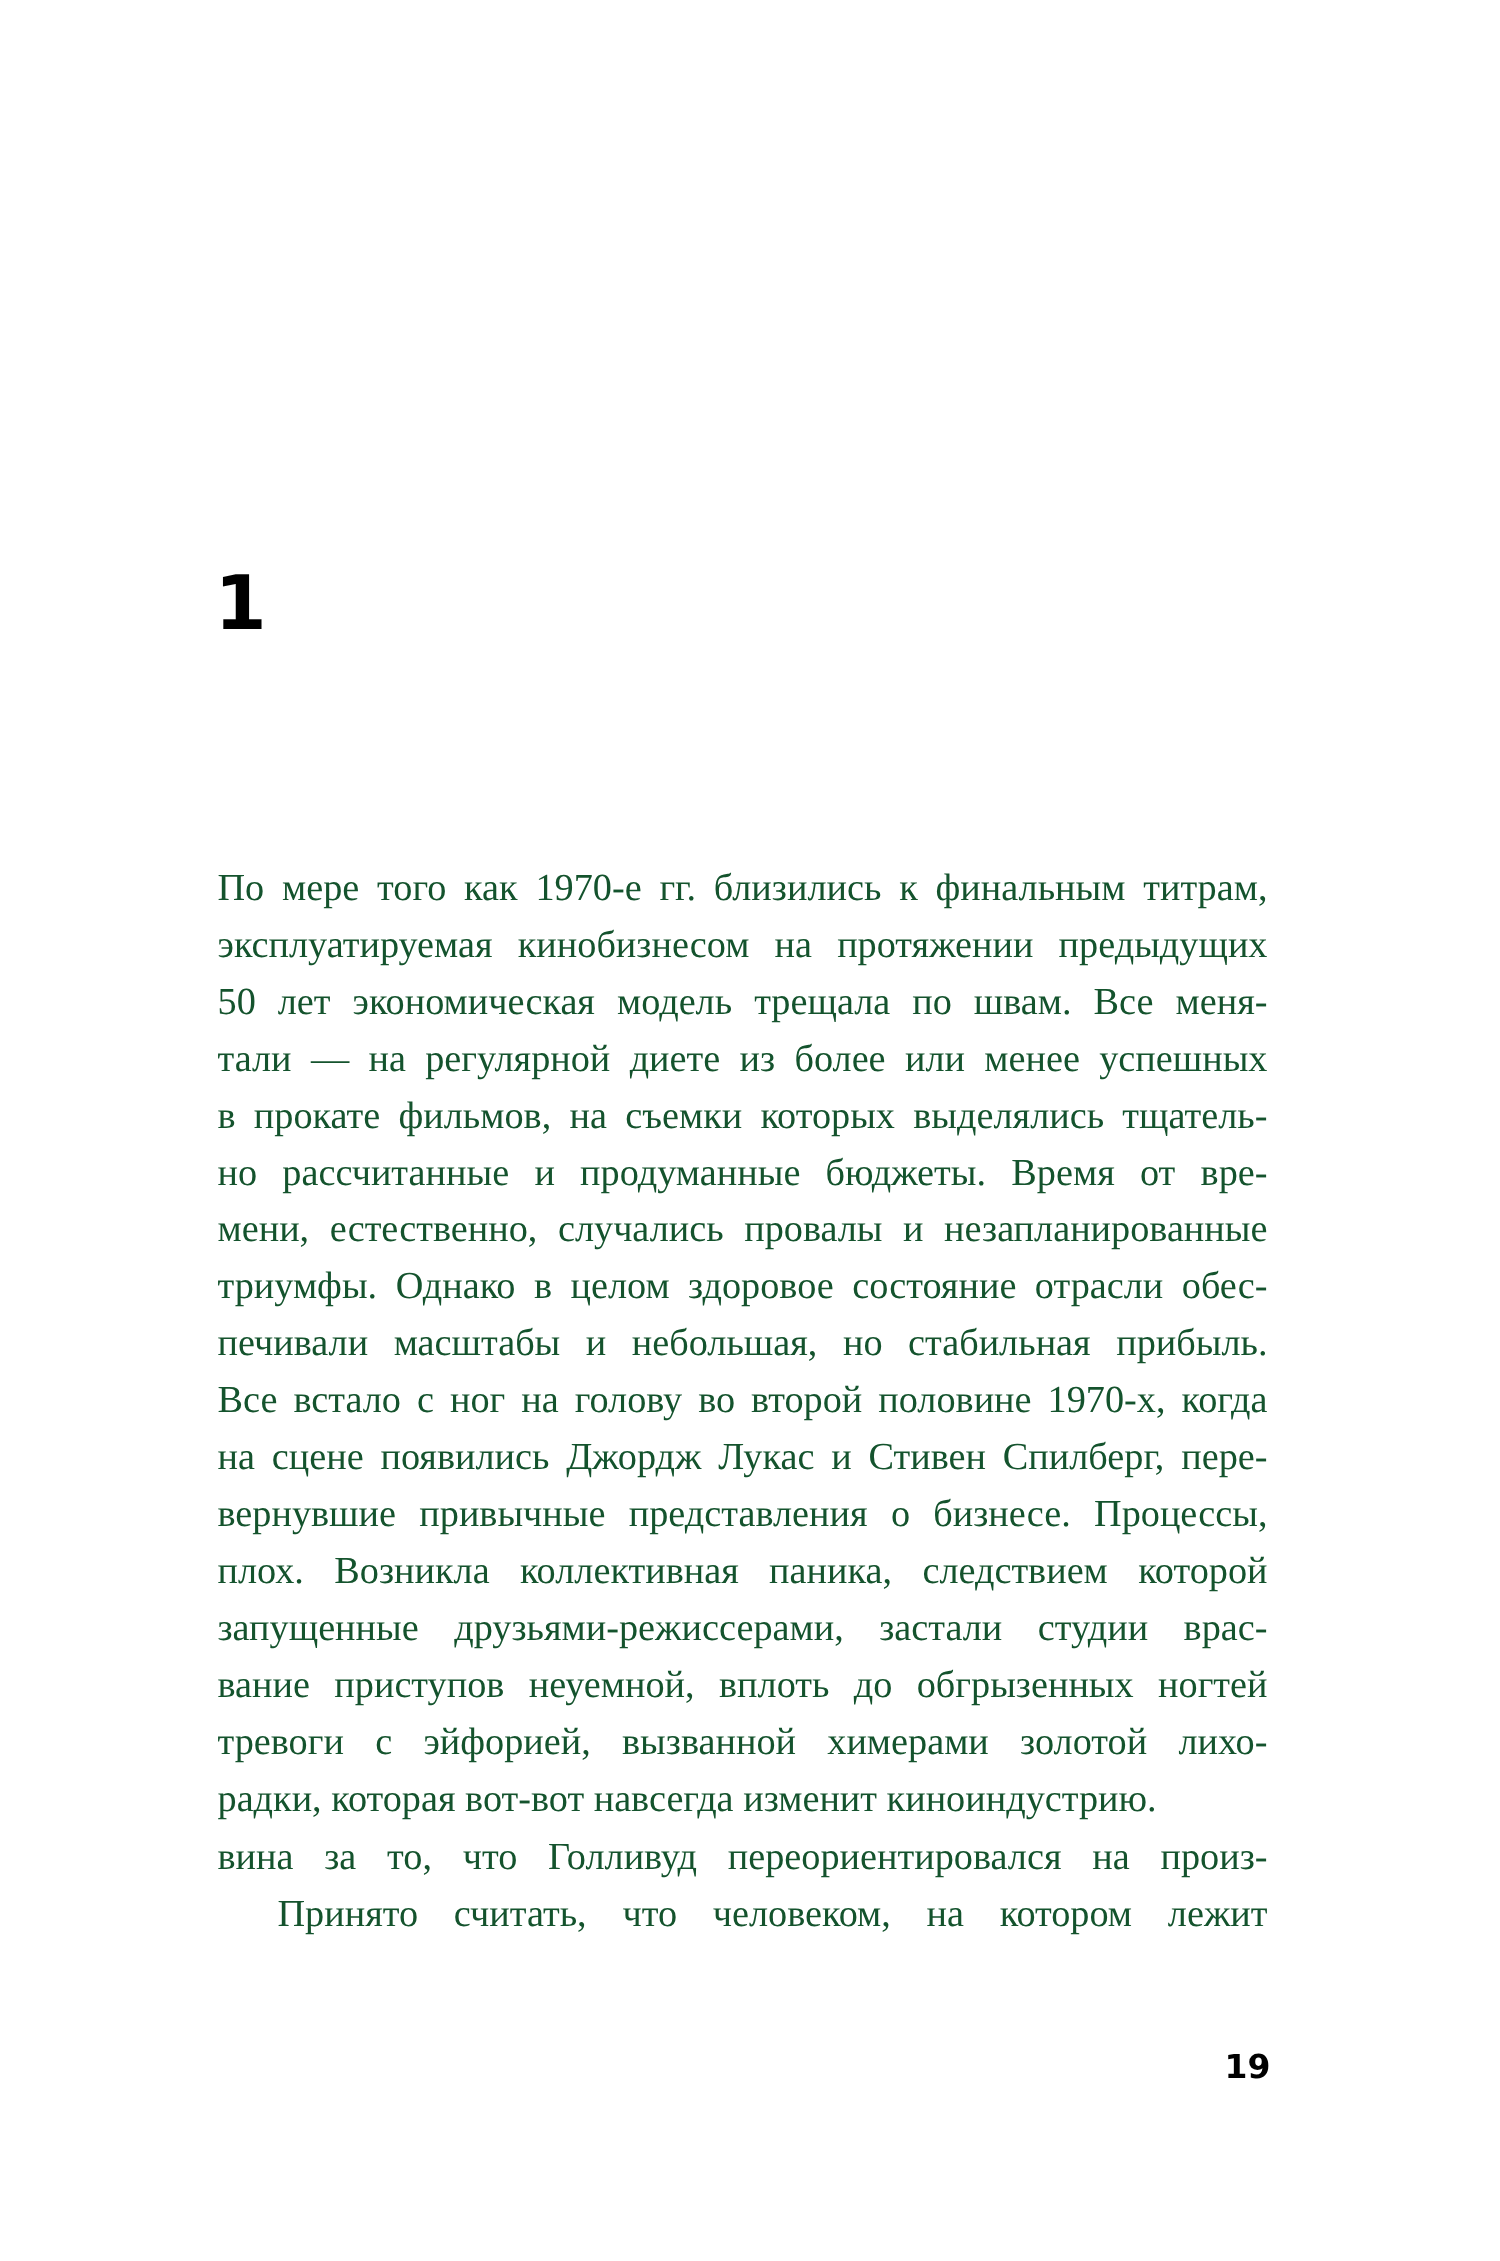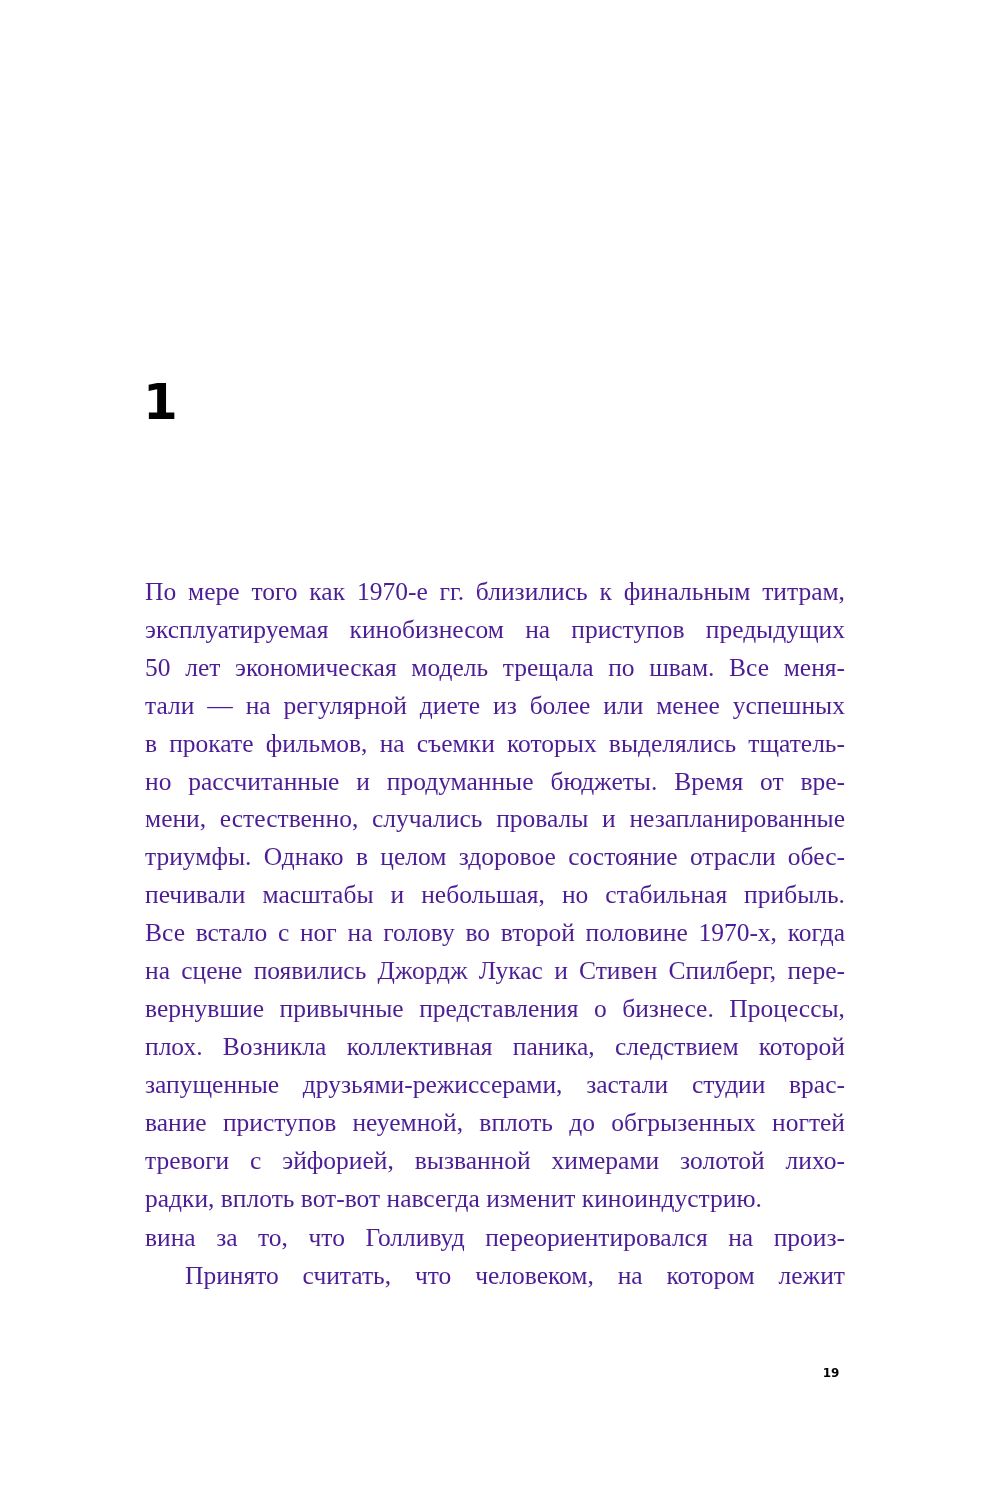--- a/index.html
+++ b/index.html
@@ -26,21 +26,21 @@
       margin: 0;
     }
     .body-text {
       position: absolute;
       left: 145px;
       top: 573px;
       width: 700px;
       font-family: "Liberation Serif", serif;
       font-size: 25.5px;
       line-height: 37.9px;
-      color: #4c1d95;
+      color: #14532d;
     }
     .line {
       display: block;
       white-space: nowrap;
       text-align: justify;
       text-align-last: justify;
     }
     .line.last {
       text-align-last: left;
     }
@@ -51,51 +51,51 @@
       margin: 0;
     }
     .paragraph + .paragraph {
       margin-top: 2px;
     }
     .page-number {
       position: absolute;
       left: 815px;
       top: 1366px;
       width: 32px;
-      text-align: center;
+      text-align: right;
       font-family: "DejaVu Sans", sans-serif;
       font-weight: bold;
-      font-size: 12px;
+      font-size: 22px;
       color: #000;
     }
   </style>
 </head>
 <body>
 
 <h1 class="chapter-number">1</h1>
 
 <div class="body-text">
   <p class="paragraph">
     <span class="line">По мере того как 1970-е гг. близились к финальным титрам,</span>
-    <span class="line">эксплуатируемая кинобизнесом на приступов предыдущих</span>
+    <span class="line">эксплуатируемая кинобизнесом на протяжении предыдущих</span>
     <span class="line">50 лет экономическая модель трещала по швам. Все меня-</span>
     <span class="line">тали — на регулярной диете из более или менее успешных</span>
     <span class="line">в прокате фильмов, на съемки которых выделялись тщатель-</span>
     <span class="line">но рассчитанные и продуманные бюджеты. Время от вре-</span>
     <span class="line">мени, естественно, случались провалы и незапланированные</span>
     <span class="line">триумфы. Однако в целом здоровое состояние отрасли обес-</span>
     <span class="line">печивали масштабы и небольшая, но стабильная прибыль.</span>
     <span class="line">Все встало с ног на голову во второй половине 1970-х, когда</span>
     <span class="line">на сцене появились Джордж Лукас и Стивен Спилберг, пере-</span>
     <span class="line">вернувшие привычные представления о бизнесе. Процессы,</span>
     <span class="line">плох. Возникла коллективная паника, следствием которой</span>
     <span class="line">запущенные друзьями-режиссерами, застали студии врас-</span>
     <span class="line">вание приступов неуемной, вплоть до обгрызенных ногтей</span>
     <span class="line">тревоги с эйфорией, вызванной химерами золотой лихо-</span>
-    <span class="line last">радки, вплоть вот-вот навсегда изменит киноиндустрию.</span>
+    <span class="line last">радки, которая вот-вот навсегда изменит киноиндустрию.</span>
   </p>
   <p class="paragraph">
     <span class="line">вина за то, что Голливуд переориентировался на произ-</span>
     <span class="line indent">Принято считать, что человеком, на котором лежит</span>
   </p>
 </div>
 
 <div class="page-number">19</div>
 
 </body></html>

